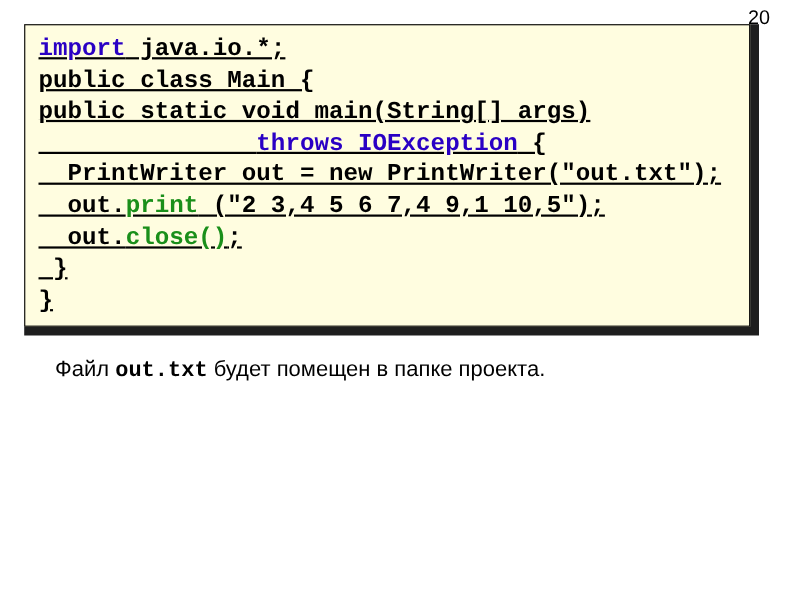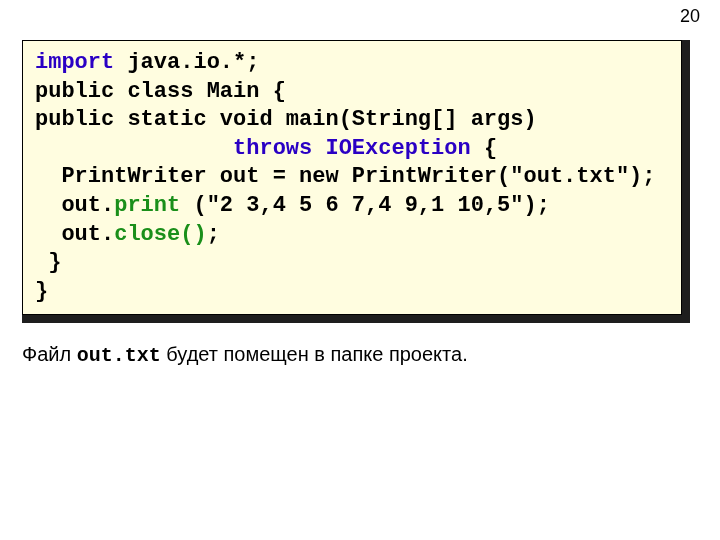--- a/index.html
+++ b/index.html
@@ -31,37 +31,39 @@
       font-weight: bold;
       color: #000;
       margin: 6px 0 6px 0;
       border-bottom: 3px solid #1a237e;
       padding-bottom: 4px;
       width: 100%;
     }
     .code-shadow {
       background: #1e1e1e;
       padding: 0 8px 8px 0;
-      margin-top: 22px;
+      margin-top: 4px;
       width: 660px;
+      text-decoration: underline;
     }
     .code-block {
       background: #fffde0;
       border: 1px solid #000;
       padding: 8px 12px 8px 12px;
       font-family: "Courier New", Courier, monospace;
       font-size: 22px;
       font-weight: bold;
       line-height: 1.3;
       white-space: pre;
     }
     .kw-blue { color: #2a00c4; }
     .kw-green { color: #1a8f1a; }
     .caption {
       margin-top: 20px;
+      margin-left: 28px;
       font-size: 20px;
       color: #000;
     }
     .caption .mono {
       font-family: "Courier New", Courier, monospace;
       font-weight: bold;
     }
   </style>
 </head>
 <body>

